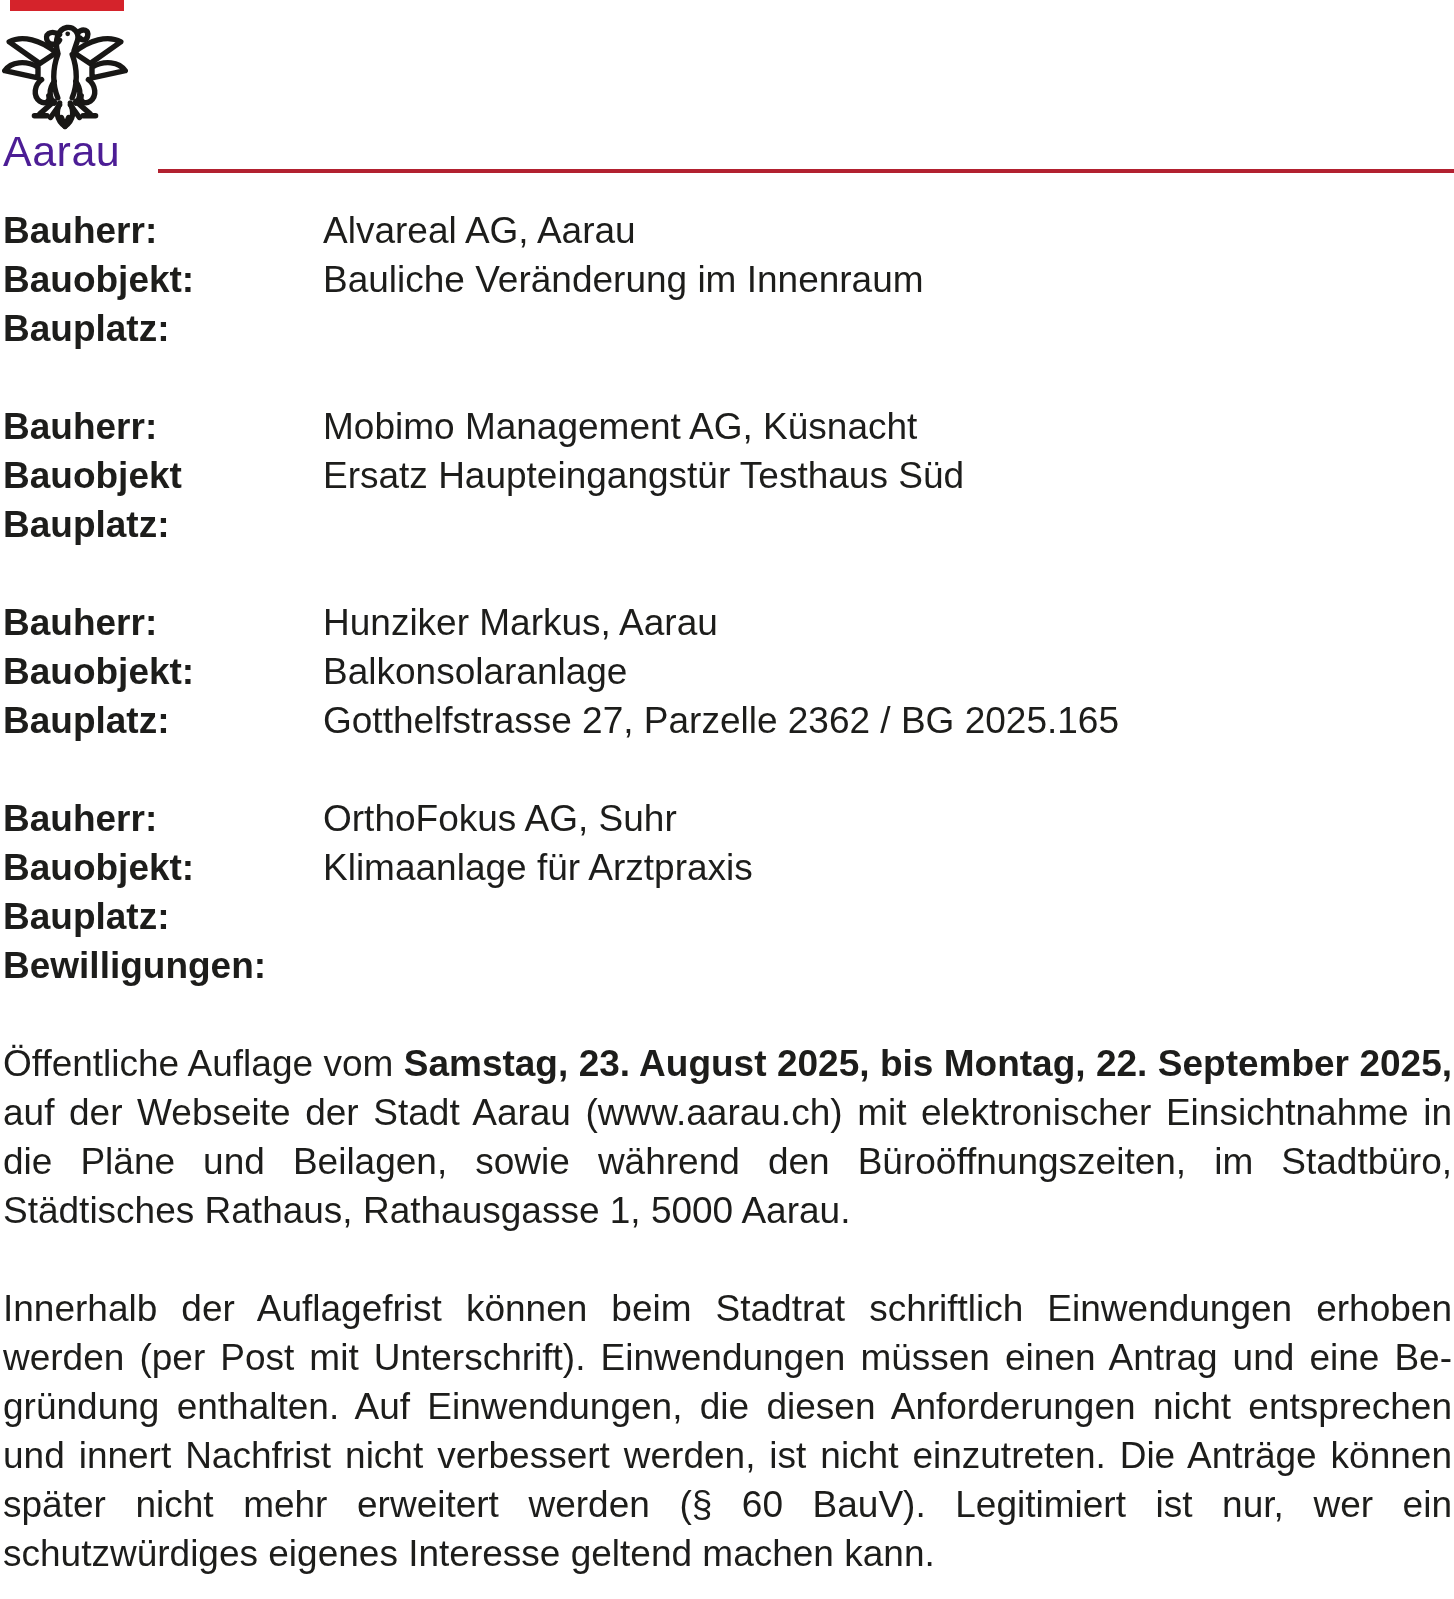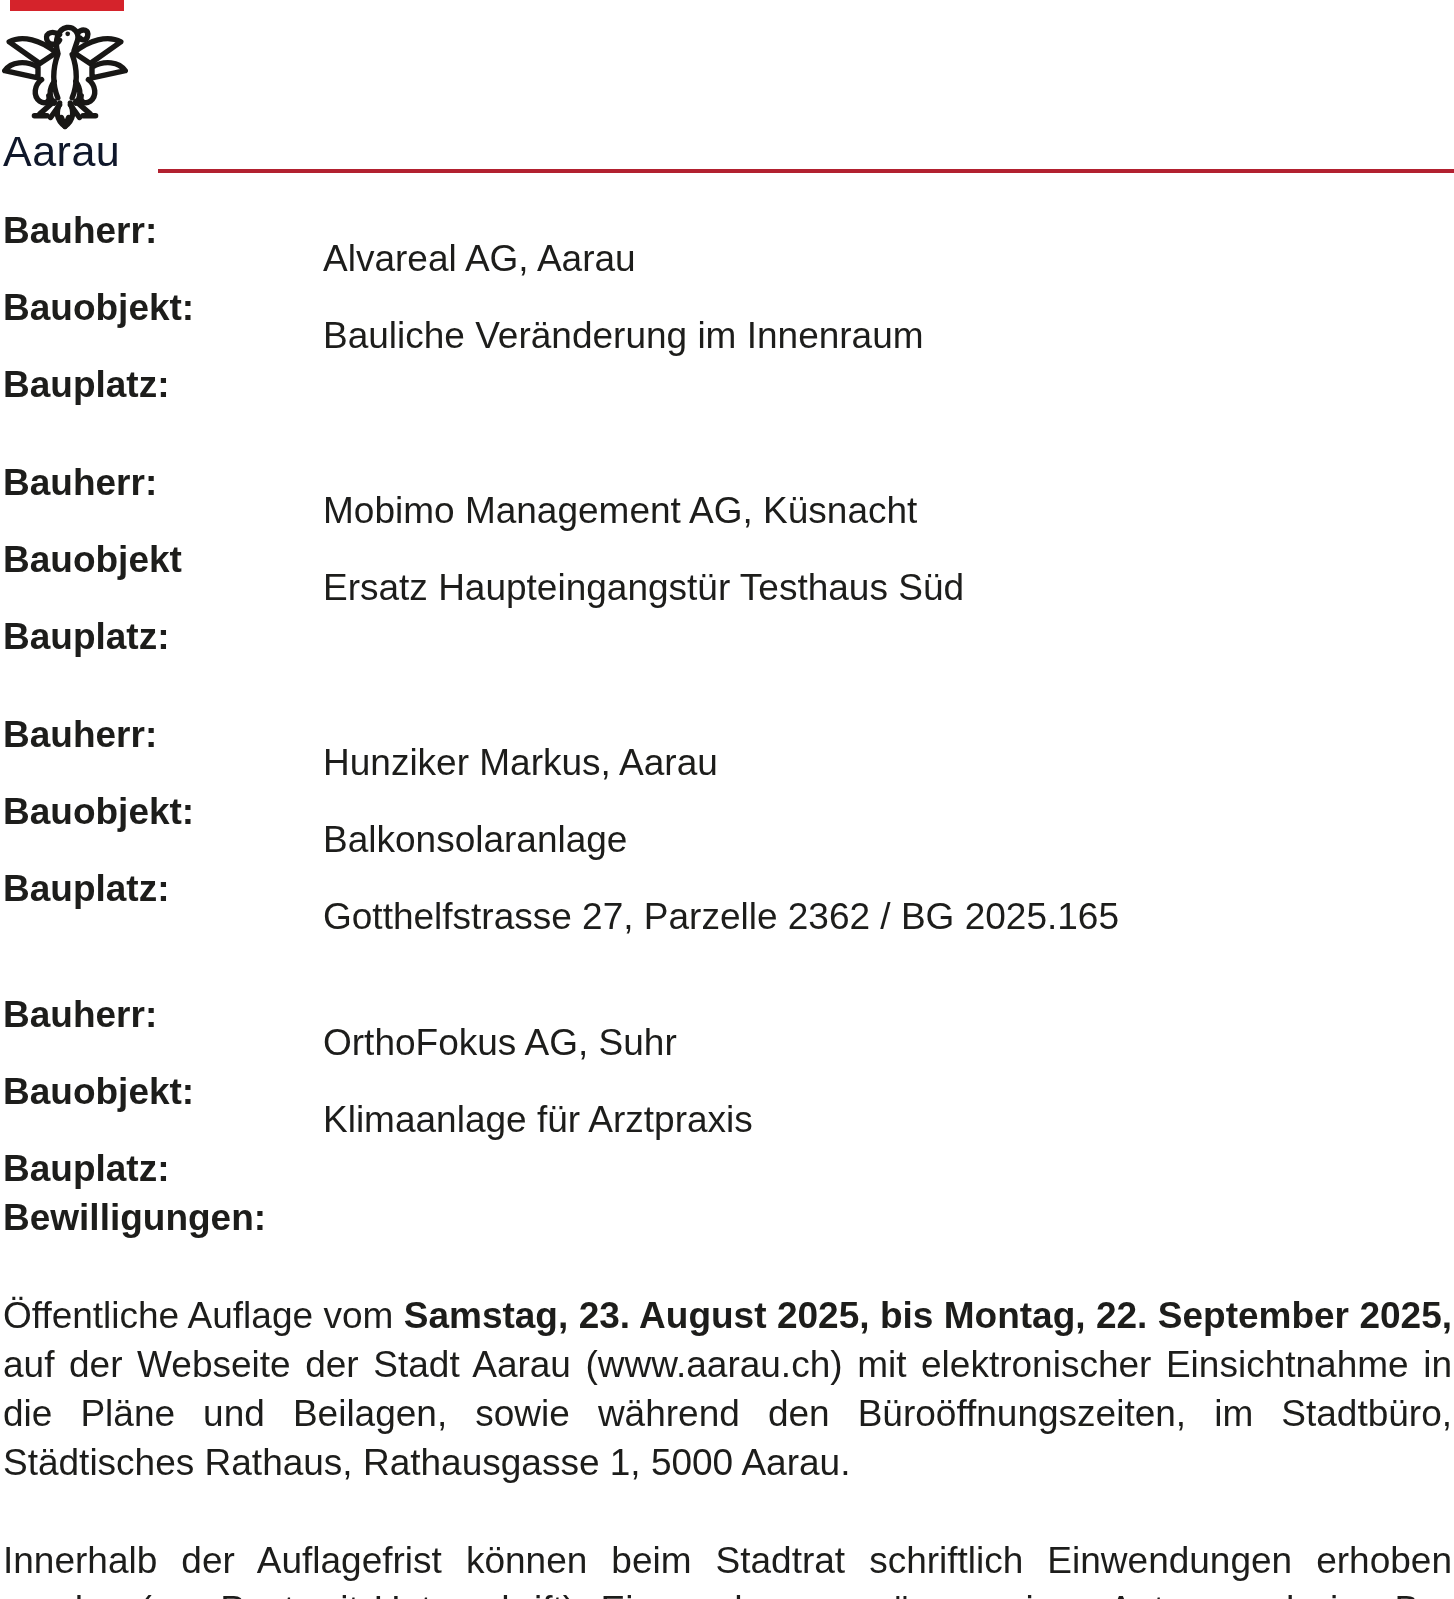--- a/index.html
+++ b/index.html
@@ -34,21 +34,21 @@
     width: 126px;
     height: 110px;
   }
   .wordmark {
     position: absolute;
     left: 3px;
     top: 128px;
     font-size: 43px;
     line-height: 46px;
     font-weight: 400;
-    color: #0f172a;
+    color: #4c1d95;
     letter-spacing: 0.5px;
   }
   .rule {
     position: absolute;
     left: 158px;
     right: 0;
     top: 169px;
     height: 4px;
     background: #b22130;
   }
@@ -64,21 +64,20 @@
   .row {
     display: flex;
   }
   .label {
     flex: none;
     width: 320px;
     font-weight: 700;
   }
   .value {
     flex: 1;
-    margin-top: 28px;
   }
   .para {
     margin: 0 0 49px 0;
     text-align: justify;
     hyphens: auto;
     -webkit-hyphens: auto;
   }
   .para.last {
     margin-bottom: 0;
   }

